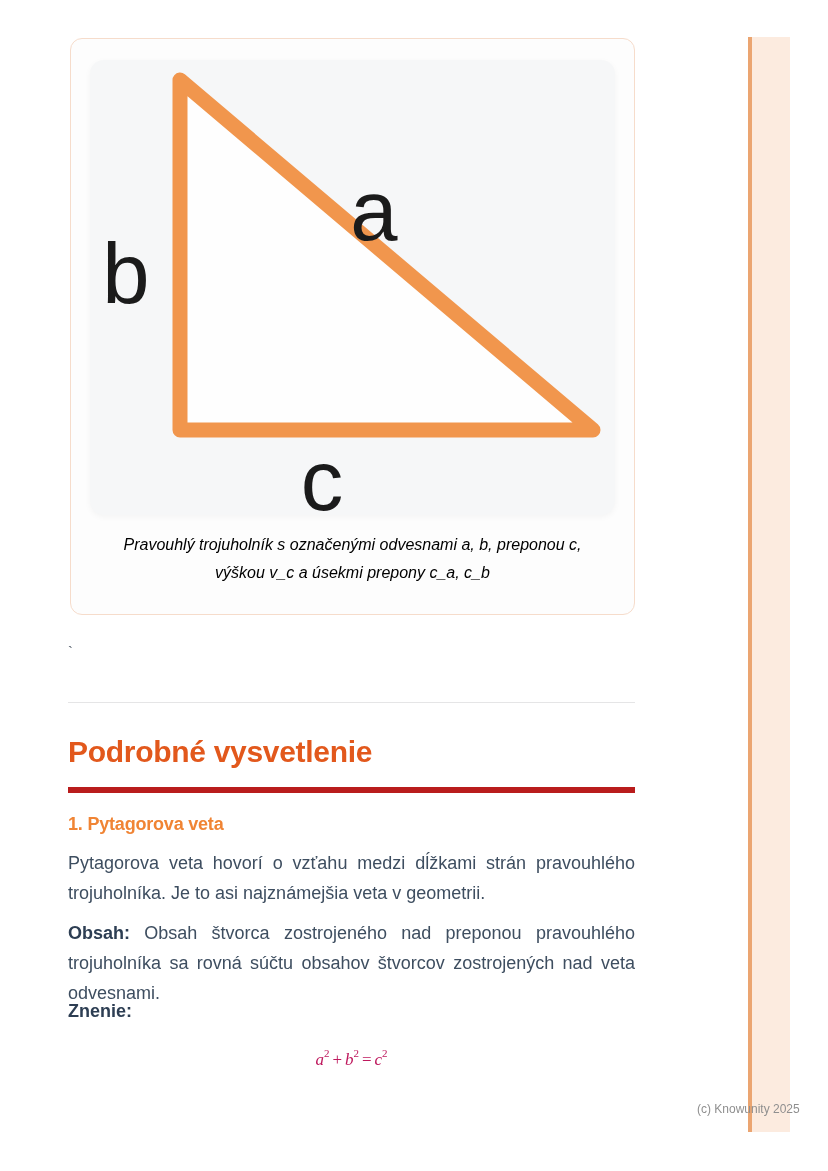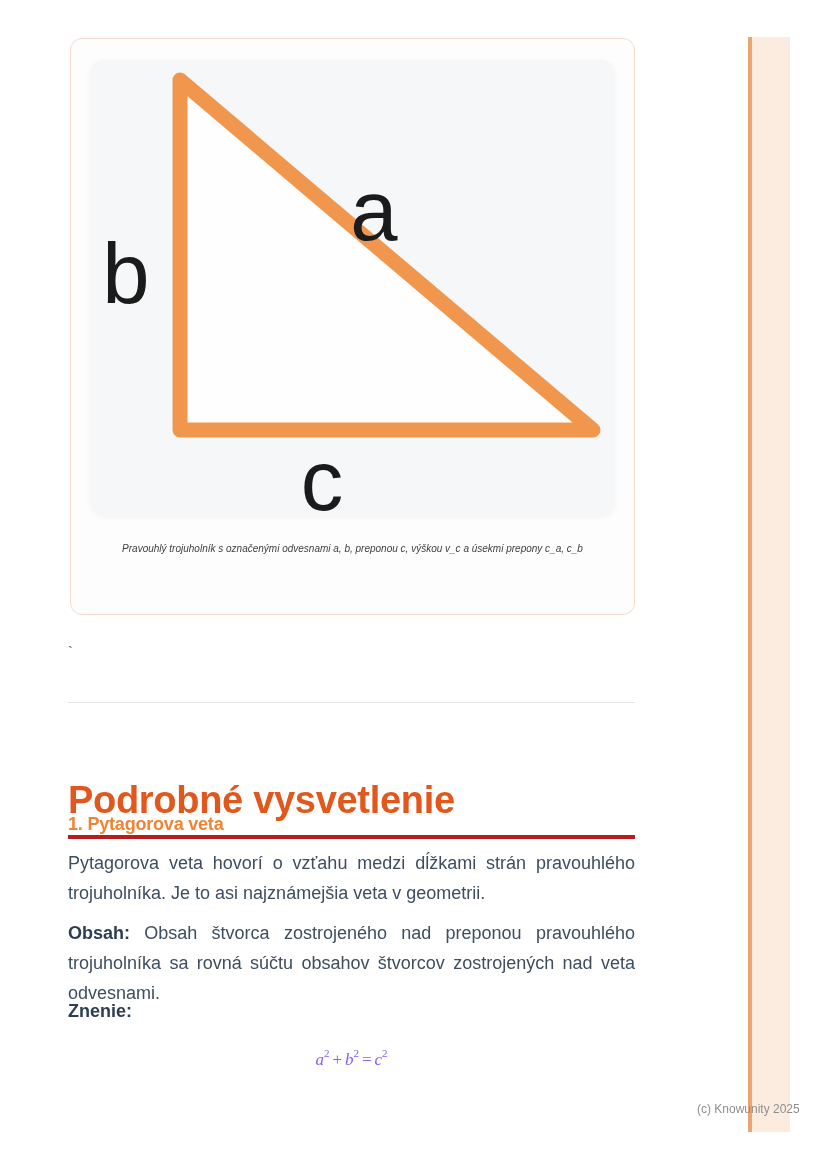--- a/index.html
+++ b/index.html
@@ -57,23 +57,23 @@
     color: #1b1b1b;
     font-family: "Liberation Sans", sans-serif;
   }
   .tri-label.a { left: 284px; top: 150px; }
   .tri-label.b { left: 36px;  top: 213px; }
   .tri-label.c { left: 232px; top: 420px; }
   .figure-caption {
     margin: 16px 28px 0 28px;
     text-align: center;
     font-style: italic;
-    font-size: 10px;
-    line-height: 35px;
-    color: #404040;
+    font-size: 16px;
+    line-height: 28px;
+    color: #000000;
   }
 
   
   .stray-char {
     position: absolute;
     left: 68px;
     top: 643px;
     font-size: 15px;
     color: #4a5563;
   }
@@ -85,28 +85,27 @@
     top: 702px;
     width: 567px;
     height: 1px;
     background: #e5e5e6;
   }
   .h1 {
     position: absolute;
     left: 68px;
     top: 735px;
     width: 567px;
-    font-size: 38px;
+    font-size: 30px;
     line-height: 34px;
     font-weight: bold;
     letter-spacing: -0.3px;
     color: #e2581c;
     padding-bottom: 18px;
-    border-bottom: 4px solid #b91c1c;
-    margin-top: 48px;
+    border-bottom: 6px solid #b91c1c;
   }
   .h2 {
     position: absolute;
     left: 68px;
     top: 811px;
     width: 567px;
     font-size: 18px;
     line-height: 26px;
     font-weight: bold;
     letter-spacing: -0.2px;
@@ -127,21 +126,21 @@
   .p3 { top: 996px; text-align: left; }
   .formula-row {
     position: absolute;
     left: 68px;
     top: 1047px;
     width: 567px;
     text-align: center;
     font-family: "Liberation Serif", serif;
     font-size: 17px;
     line-height: 26px;
-    color: #8b5cf6;
+    color: #be185d;
   }
   .formula-row .var { font-style: italic; }
   .formula-row sup {
     font-size: 11px;
     line-height: 0;
     position: relative;
     top: -1px;
     vertical-align: super;
   }
   .formula-row .op { padding: 0 3px; }

